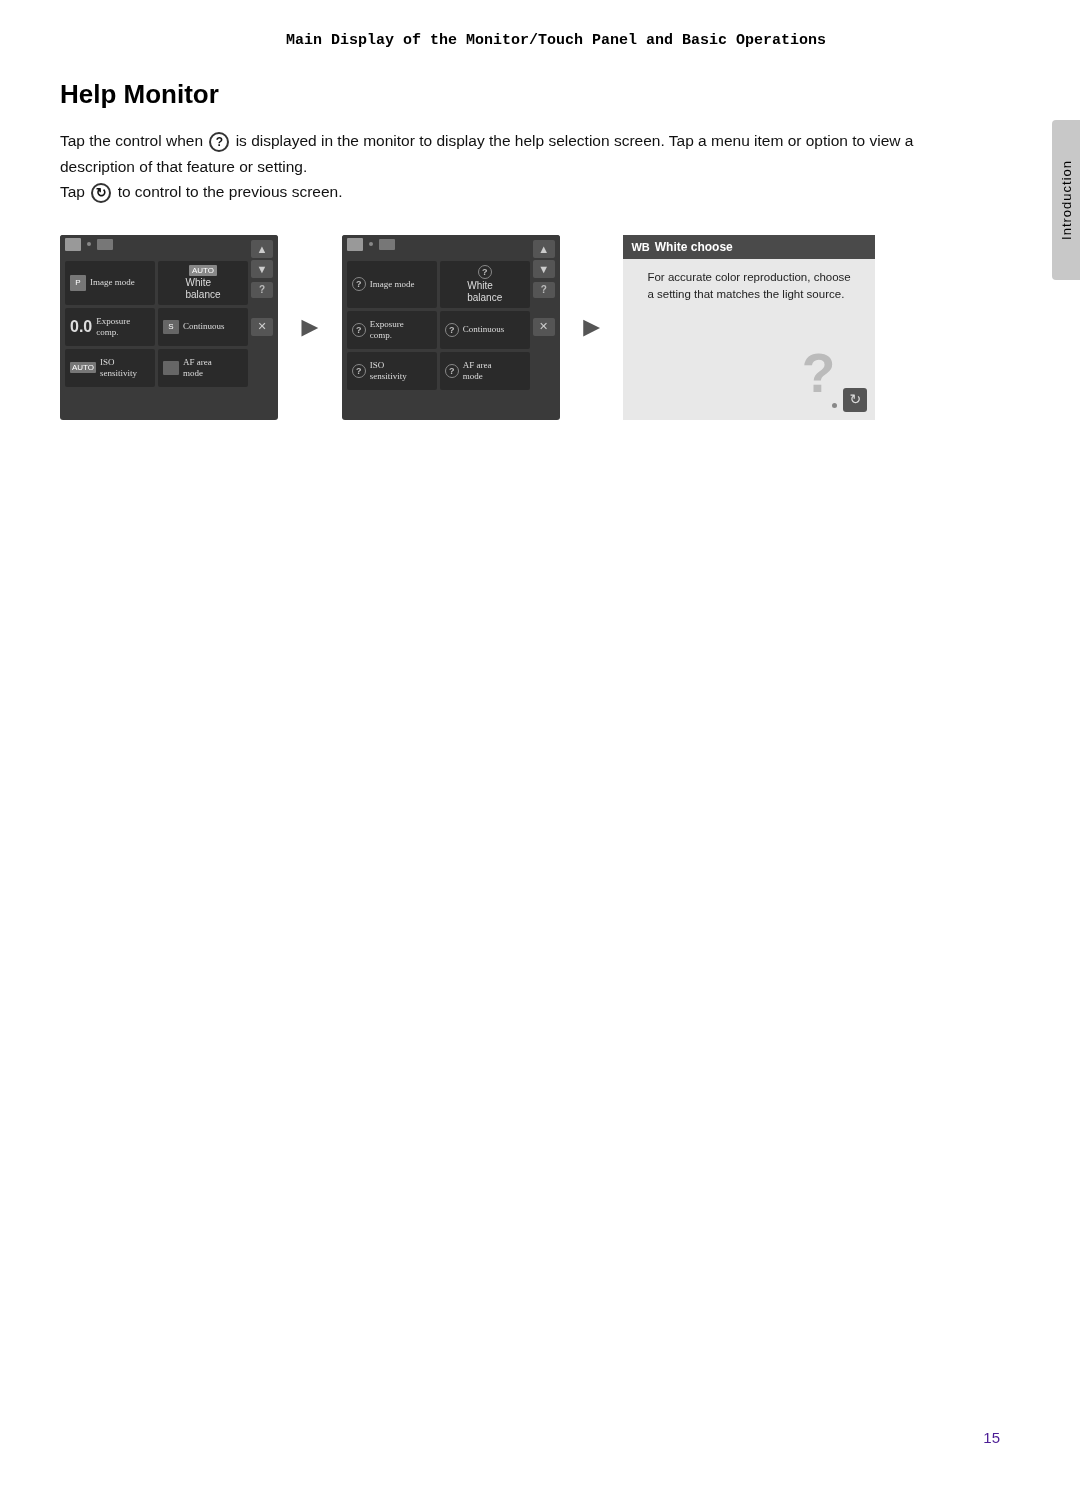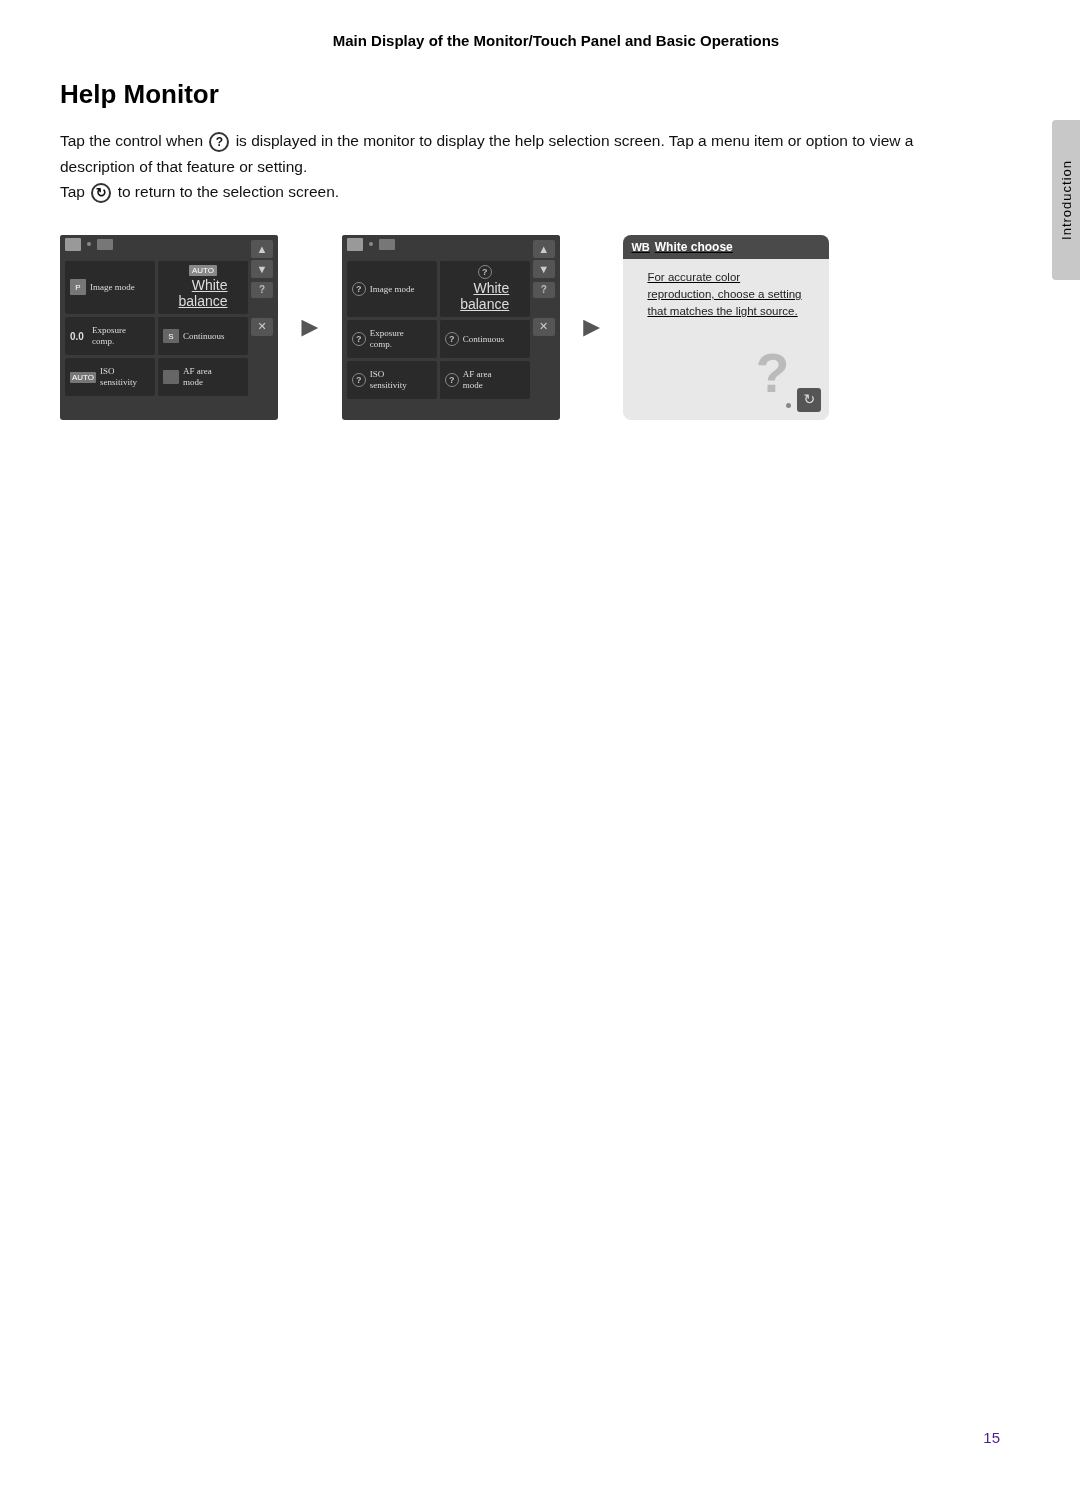--- a/index.html
+++ b/index.html
@@ -10,21 +10,21 @@
       font-family: 'Times New Roman', Times, serif;
       position: relative;
       overflow: hidden;
     }
 
     .page-header {
       text-align: center;
       padding: 32px 80px 20px 112px;
       font-size: 15px;
       font-weight: bold;
-      font-family: Liberation Sans, sans-serif;
+      font-family: Liberation Mono, monospace;
     }
 
     .sidebar-tab {
       position: absolute;
       right: 0;
       top: 120px;
       width: 28px;
       height: 160px;
       background: #c8c8c8;
       border-radius: 4px 0 0 4px;
@@ -215,54 +215,52 @@
     .wb-badge {
       font-size: 8px;
       background: #888;
       color: #fff;
       padding: 1px 3px;
       border-radius: 1px;
       font-family: Arial, sans-serif;
     }
 
     .wb-text {
-      font-size: 14px;
+      font-size: 10px;
       color: #ddd;
       font-family: Arial, sans-serif;
       line-height: 1.2;
-      text-align: right;
-      text-decoration: underline;
+      text-align: left;
     }
 
     
     .q-icon {
       width: 14px;
       height: 14px;
       border: 1.5px solid #888;
       border-radius: 50%;
       display: flex;
       align-items: center;
       justify-content: center;
       font-size: 9px;
       font-weight: bold;
       color: #bbb;
       flex-shrink: 0;
       font-family: Arial, sans-serif;
     }
 
     
     .help-screen {
-      width: 206px;
+      width: 252px;
       height: 185px;
       background: #e8e8e8;
-      border-radius: 8px;
+      border-radius: 0;
       position: relative;
       overflow: hidden;
       flex-shrink: 0;
-      text-decoration: underline;
     }
 
     .help-header {
       background: #4a4a4a;
       padding: 5px 8px;
       display: flex;
       align-items: center;
       gap: 5px;
     }
 
@@ -347,21 +345,21 @@
 <div class="main-content">
 
   <h1 class="section-title">Help Monitor</h1>
 
   <p class="description-text">
     <span>Tap the control when</span>
     <span class="inline-icon">?</span>
     <span>is displayed in the monitor to display the help selection screen. Tap a menu item or option to view a description of that feature or setting.</span><br>
     <span>Tap</span>
     <span class="inline-icon-back">↻</span>
-    <span>to return to the selection screen.</span>
+    <span>to control to the previous screen.</span>
   </p>
 
   <div class="diagrams-row">
 
     <div class="cam-screen">
 
       <div class="cam-top-bar">
         <div class="cam-top-icons">
           <div class="cam-icon-small" style="width:16px;height:13px;background:#999;border-radius:1px;"></div>
           <div style="width:4px;height:4px;background:#888;border-radius:50%;margin-left:2px;"></div>
@@ -384,21 +382,21 @@
           </div>
           <span class="cell-text">Image mode</span>
         </div>
 
         <div class="wb-cell">
           <span class="wb-badge">AUTO</span>
           <span class="wb-text">White<br>balance</span>
         </div>
 
         <div class="cam-cell">
-          <span style="font-size:10px;font-weight:bold;color:#ddd;font-family:Arial;min-width:18px;">0.0</span>
+          <span style="font-size:16px;font-weight:bold;color:#ddd;font-family:Arial;min-width:18px;">0.0</span>
           <span class="cell-text">Exposure<br>comp.</span>
         </div>
 
         <div class="cam-cell">
           <div style="width:16px;height:14px;background:#666;border-radius:1px;flex-shrink:0;display:flex;align-items:center;justify-content:center;">
             <span style="font-size:8px;color:#fff;font-family:Arial;">S</span>
           </div>
           <span class="cell-text">Continuous</span>
         </div>
 

